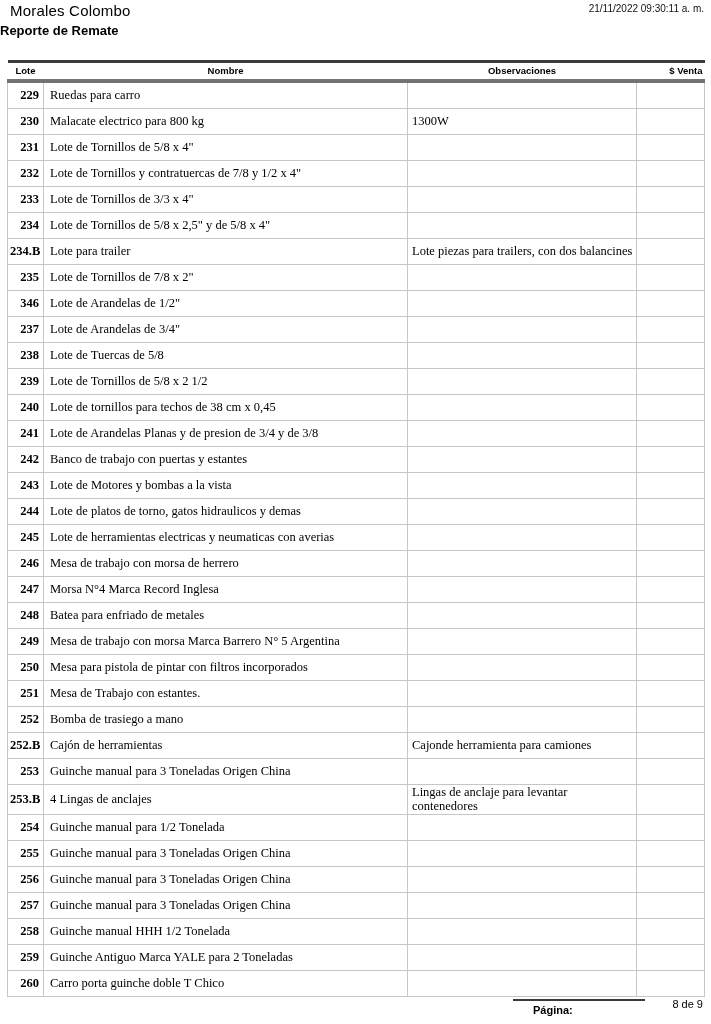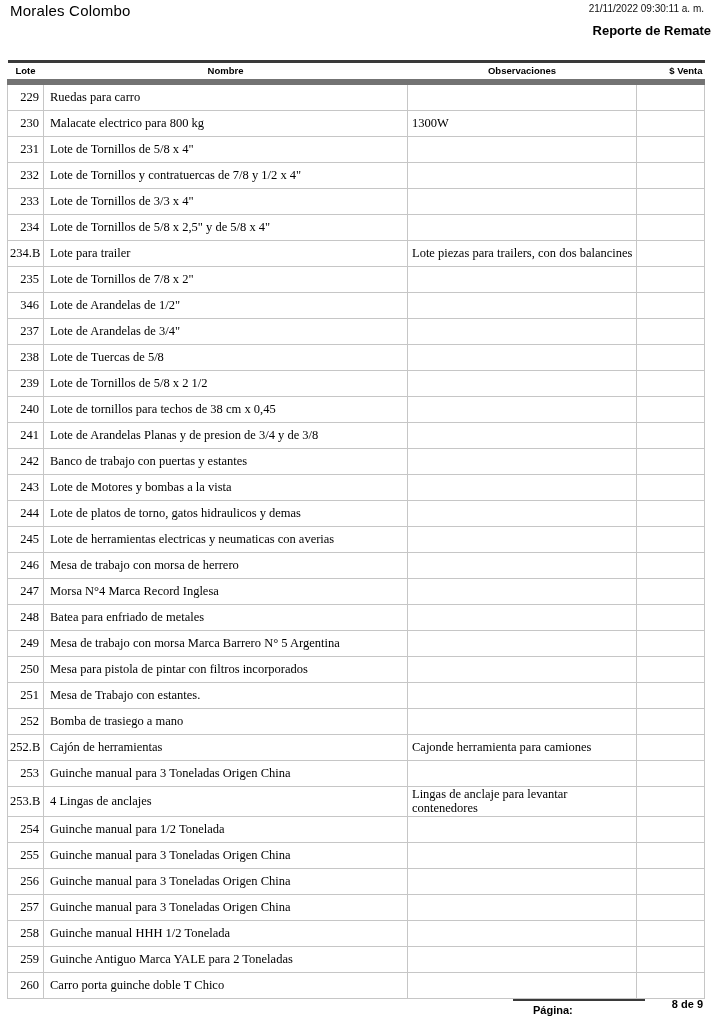--- a/index.html
+++ b/index.html
@@ -12,63 +12,62 @@
   .company{
     position:absolute;left:10px;top:2px;
     font-size:15px;font-weight:normal;letter-spacing:.2px;
   }
   .datetime{
     position:absolute;right:7px;top:3px;
     font-size:10px;color:#111;
   }
   .report-title{
     position:absolute;left:0;right:0;top:23px;
-    text-align:right;font-size:13px;font-weight:bold;
+    text-align:left;font-size:13px;font-weight:bold;
   }
   table.lots{
     position:absolute;left:7px;top:60px;width:697px;
     border-collapse:collapse;table-layout:fixed;
   }
   col.c-lote{width:36px;}
   col.c-nombre{width:364px;}
   col.c-obs{width:229px;}
   col.c-venta{width:68px;}
   th{
     border-top:3px solid #3a3a3a;
-    border-bottom:6px solid #737373;
+    border-bottom:4px solid #737373;
     font-size:9.5px;font-weight:bold;
     padding:2px 0 3px;white-space:nowrap;
   }
   th.h-lote{text-align:center;}
   th.h-nombre{text-align:center;}
   th.h-obs{text-align:center;}
   th.h-venta{text-align:right;padding-right:2px;}
   td{
     border:1px solid #c6c6c6;
     font-family:"Liberation Serif",serif;
     font-size:12.5px;line-height:13.5px;
     height:23px;padding:1px 2px;vertical-align:middle;
     overflow:hidden;
   }
-  td.lote{text-align:right;padding-right:4px;white-space:nowrap;}
+  td.lote{text-align:right;padding-right:4px;white-space:nowrap;font-weight:bold;}
   td.nombre{padding-left:6px;white-space:nowrap;}
   td.observaciones{padding-left:4px;}
   td.venta{}
   .footer-rule{
     position:absolute;left:513px;top:999px;
     width:132px;height:2px;background:#3a3a3a;
   }
   .footer-page-label{
     position:absolute;left:533px;top:1004px;
     font-size:11px;font-weight:bold;
   }
   .footer-page-value{
     position:absolute;right:8px;top:998px;
     font-size:11px;
-    font-weight:bold;
   }
 </style>
 </head>
 <body>
 
 <div class="company">Morales Colombo</div>
 <div class="datetime">21/11/2022 09:30:11 a. m.</div>
 <div class="report-title">Reporte de Remate</div>
 
 <table class="lots">

